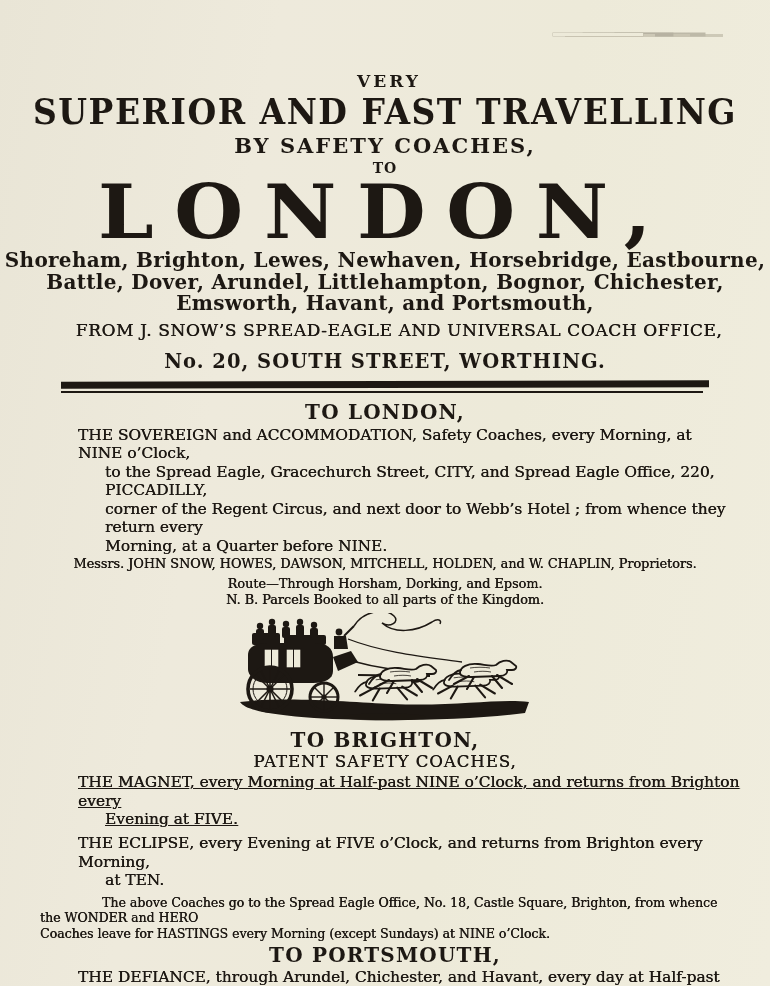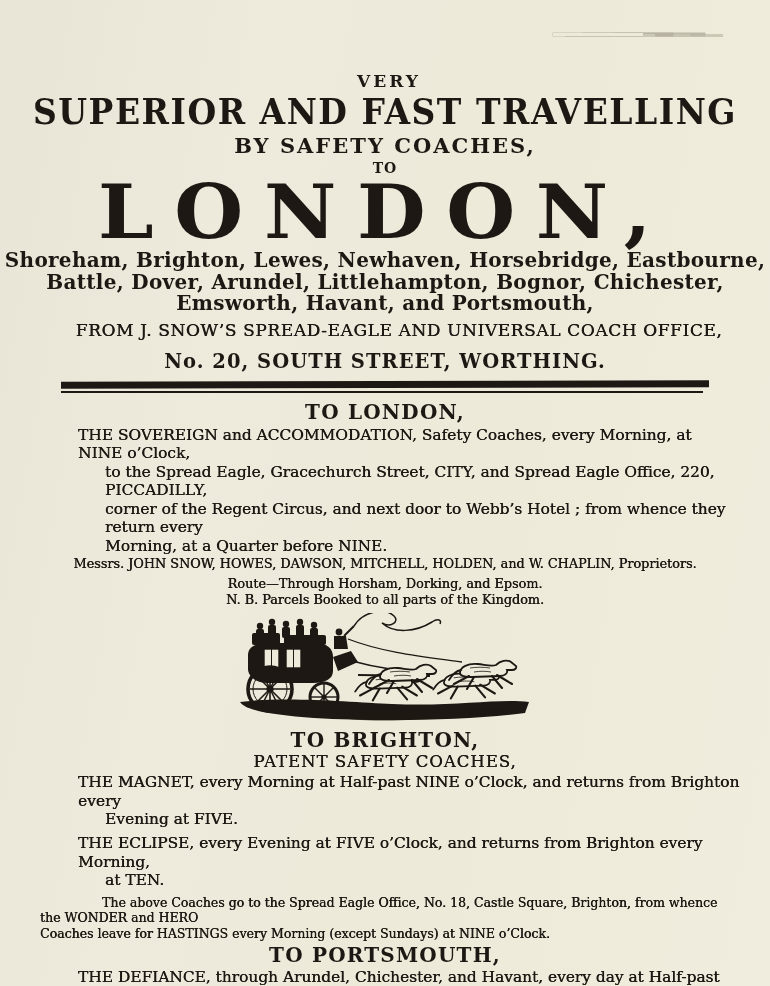--- a/index.html
+++ b/index.html
@@ -165,21 +165,21 @@
         <use href="#horse" transform="translate(142,50)"></use>
         <use href="#horse" transform="translate(206,56) scale(0.98)"></use>
         <use href="#horse" transform="translate(222,46)"></use>
       </g>
     </svg>
   </div>
 
   <div class="c sec-head" style="margin-top:2px;">TO BRIGHTON,</div>
   <div class="c sub-head inkline" style="margin-top:1px;">PATENT SAFETY COACHES,</div>
 
-  <div class="par inkline" style="margin-top:2px;">
+  <div class="par inkline" style="margin-top:2px;text-decoration:underline;">
     <div>THE MAGNET, every Morning at Half-past NINE o’Clock, and returns from Brighton every</div>
     <div>Evening at FIVE.</div>
   </div>
   <div class="par inkline" style="margin-top:5px;">
     <div>THE ECLIPSE, every Evening at FIVE o’Clock, and returns from Brighton every Morning,</div>
     <div>at TEN.</div>
   </div>
   <div class="note inkline" style="margin-top:5px;">
     <div class="l1">The above Coaches go to the Spread Eagle Office, No. 18, Castle Square, Brighton, from whence the WONDER and HERO</div>
     <div>Coaches leave for HASTINGS every Morning (except Sundays) at NINE o’Clock.</div>

